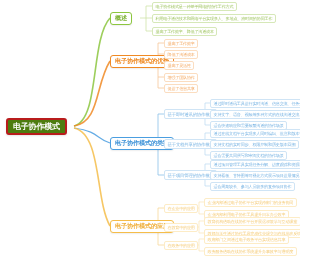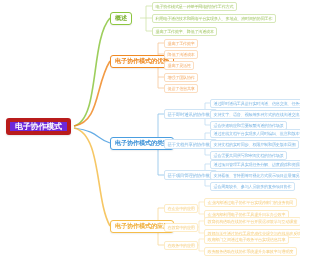--- a/index.html
+++ b/index.html
@@ -15,22 +15,22 @@
   .node{
     position:absolute;
     box-sizing:border-box;
     white-space:nowrap;
     display:flex;align-items:center;
     letter-spacing:-0.2px;
   }
 
   
   .n-root{
-    background:#6d28d9;
-    border:4px solid #b91c1c;
+    background:#4d7c0f;
+    border:2px solid #b91c1c;
     border-radius:3px;
     color:#ffffff;
     font-weight:bold;
     font-size:8px;
     padding:0 5px;
     height:17px;
     box-shadow:0 1px 2px rgba(0,0,0,0.10);
   }
 
   

